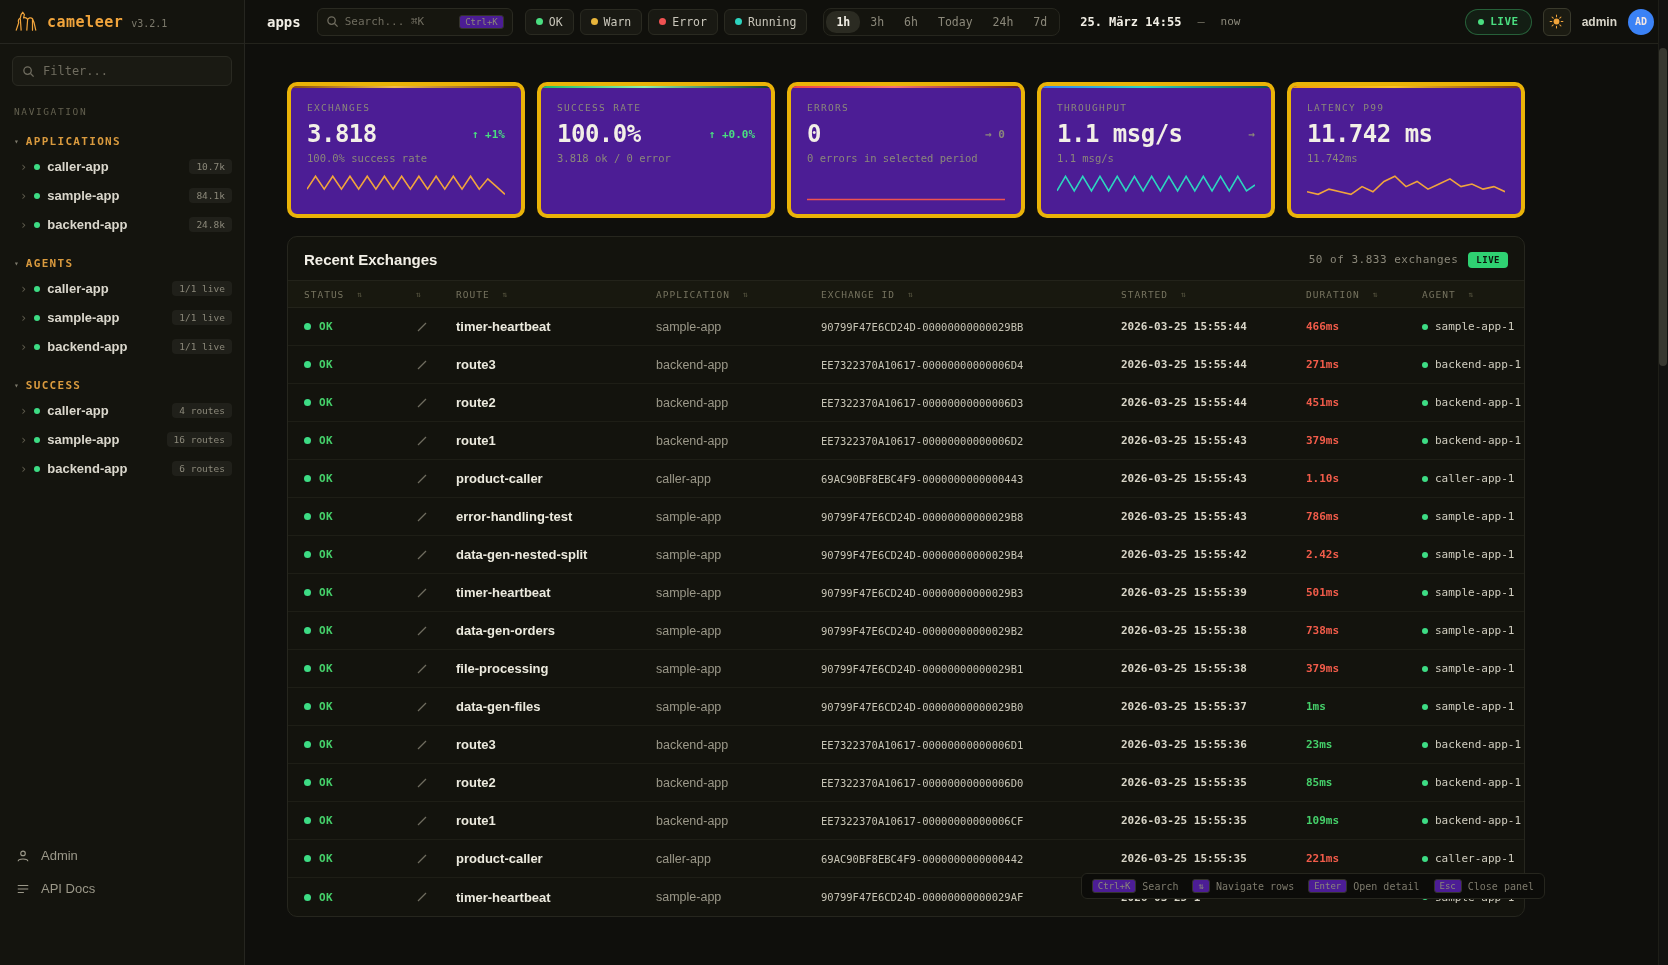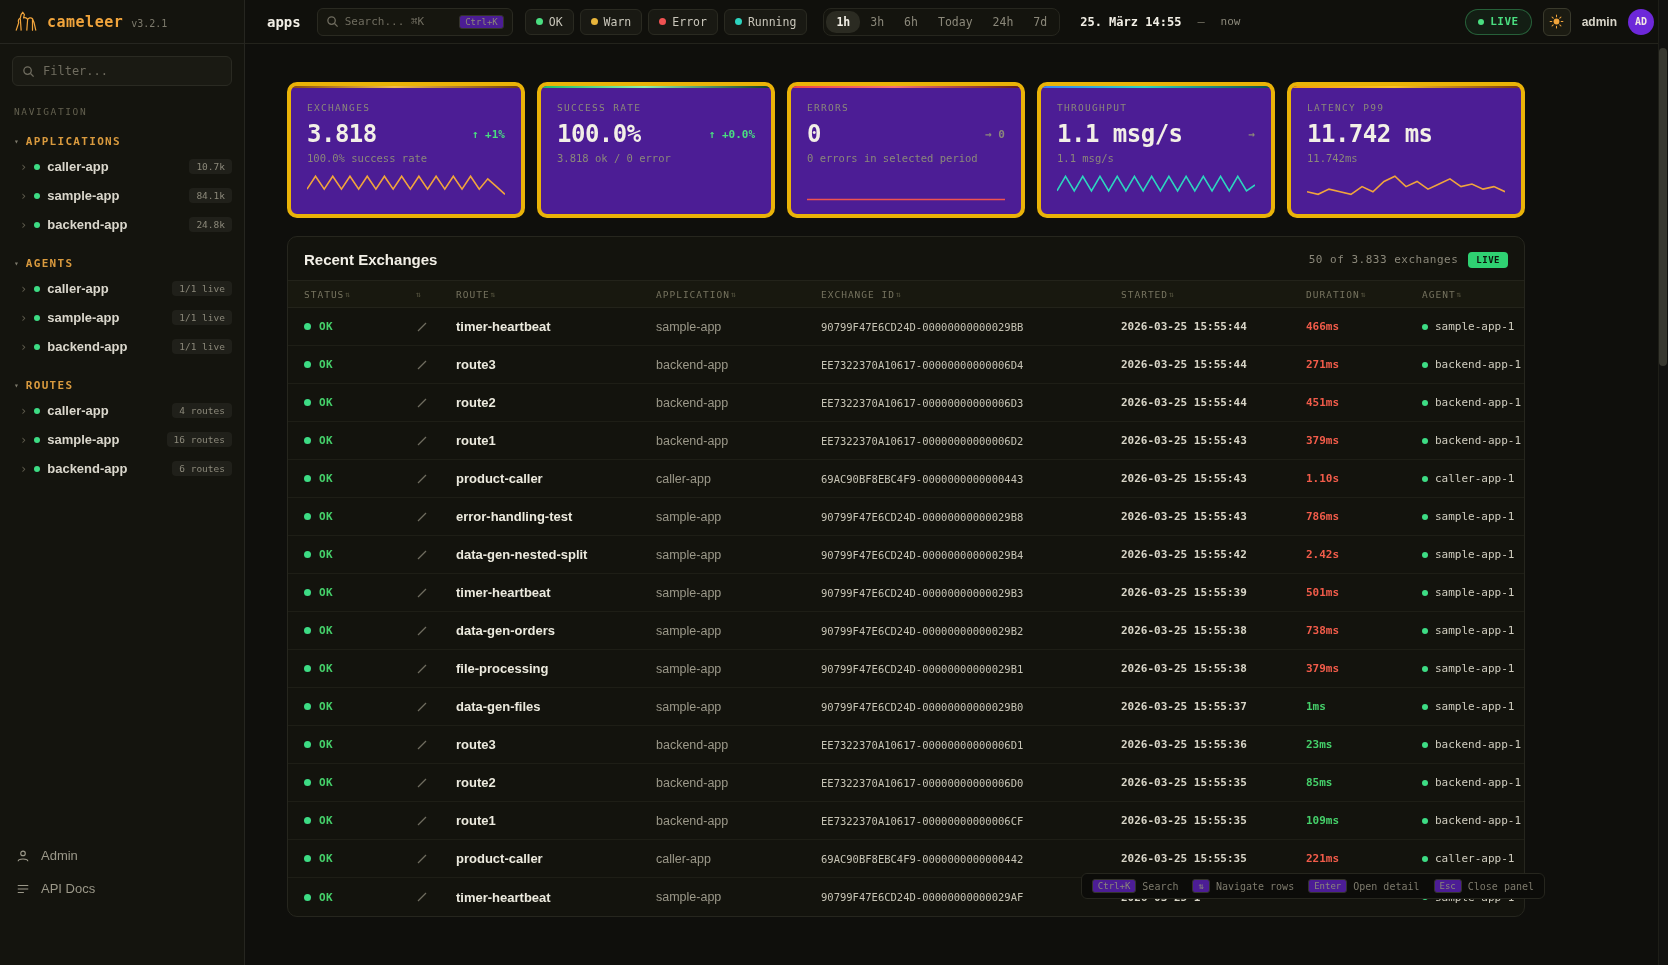--- a/index.html
+++ b/index.html
@@ -49,21 +49,21 @@
   .range.active { background:#2b2b22; color:#f2efe6; font-weight:bold; }
   .date-cluster { display:flex; align-items:center; gap:16px; margin-left:8px; cursor:pointer; }
   .date-label { color:#f2efe6; font-weight:bold; font-size:12px; }
   .date-sep { color:#6f6c5f; }
   .date-now { color:#8b887a; font-size:11px; }
   .top-right { margin-left:auto; display:flex; align-items:center; gap:11px; }
   .live-badge { display:flex; align-items:center; gap:6px; height:26px; padding:0 12px; border:1px solid rgba(74,222,128,.35); background:rgba(74,222,128,.07); border-radius:13px; color:#4ade80; font-size:11px; font-weight:bold; letter-spacing:.5px; cursor:pointer; }
   .live-dot { width:6px; height:6px; border-radius:50%; background:#4ade80; }
   .theme-btn { width:28px; height:28px; border:1px solid #3a3a2c; background:#1b1b12; border-radius:6px; display:flex; align-items:center; justify-content:center; cursor:pointer; }
   .user-name { color:#d8d5c9; font-family:"Liberation Sans",sans-serif; font-size:12px; font-weight:600; }
-  .avatar { width:26px; height:26px; border-radius:50%; background:#6d28d9; color:#f3e6e4; font-size:10px; font-weight:bold; display:flex; align-items:center; justify-content:center; cursor:pointer; }
+  .avatar { width:26px; height:26px; border-radius:50%; background:#3b82f6; color:#f3e6e4; font-size:10px; font-weight:bold; display:flex; align-items:center; justify-content:center; cursor:pointer; }
 
   
   .content { padding:38px 0 0 42px; flex:1; overflow:hidden; }
   .cards { display:flex; gap:12px; width:1238px; margin-bottom:18px; }
   .card { flex:1; position:relative; background:#4c1d95; border:4px solid #eab308; border-radius:10px; padding:16px 16px 10px; overflow:hidden; height:136px; }
   .card-accent { position:absolute; top:0; left:0; right:0; height:2px; }
   .card-label { font-size:9.5px; letter-spacing:1.3px; color:#8b887a; margin-bottom:9px; }
   .card-valrow { display:flex; justify-content:space-between; align-items:flex-start; }
   .card-value { font-size:24px; font-weight:bold; color:#f2efe6; letter-spacing:-.5px; line-height:1; }
   .card-delta { font-size:11px; margin-top:6px; font-weight:bold; }
@@ -71,21 +71,21 @@
   .card-spark { width:100%; height:34px; margin-top:6px; display:block; }
 
   .table { width:1238px; background:#13130d; border:1px solid #26261e; border-radius:10px; overflow:hidden; }
   .table-head { display:flex; align-items:center; justify-content:space-between; padding:14px 16px 12px; }
   .table-title { font-family:"Liberation Sans",sans-serif; font-weight:bold; font-size:15px; color:#f2efe6; }
   .table-meta { display:flex; align-items:center; gap:10px; }
   .table-summary { font-size:11px; color:#8b887a; letter-spacing:.5px; }
   .table-live { background:#2fd172; color:#0d130c; font-size:9px; font-weight:bold; padding:3px 8px; border-radius:4px; letter-spacing:.5px; }
   .tgrid { display:grid; grid-template-columns:115px 40px 200px 165px 300px 185px 105px 1fr; align-items:center; }
   .thead-row { height:28px; background:#18180f; border-top:1px solid #23231a; border-bottom:1px solid #23231a; }
-  .hcell { display:flex; align-items:center; gap:1px; font-size:9.5px; letter-spacing:1px; color:#76735f; padding-left:13px; cursor:pointer; }
+  .hcell { display:flex; align-items:center; gap:13px; font-size:9.5px; letter-spacing:1px; color:#76735f; padding-left:13px; cursor:pointer; }
   .hcell.c0 { padding-left:16px; } .hcell.c7 { padding-left:24px; }
   .sort { font-size:8px; color:#56543f; }
   .trow { height:38px; border-bottom:1px solid #1e1e16; cursor:pointer; }
   .trow:last-child { border-bottom:none; }
   .cell { padding-left:13px; overflow:hidden; white-space:nowrap; }
   .cell.c0 { padding-left:16px; display:flex; align-items:center; gap:8px; }
   .ok-txt { color:#45d06a; font-weight:bold; font-size:11px; letter-spacing:.5px; }
   .status-dot { width:7px; height:7px; border-radius:50%; background:#3ddc84; flex:none; }
   .route { font-family:"Liberation Sans",sans-serif; font-weight:bold; font-size:13px; color:#eceade; }
   .app-cell { font-family:"Liberation Sans",sans-serif; font-size:12.5px; color:#9b9889; }
@@ -176,21 +176,21 @@
     <span class="side-chevron">›</span>
     <span class="side-dot"></span>
     <span class="side-item-label">backend-app</span>
     <span class="side-badge">1/1 live</span>
   </div>
           </div>
   </div>
         <div class="section">
     <div class="section-head">
       <span class="sec-caret">▾</span>
-      <span class="sec-label">ROUTES</span>
+      <span class="sec-label">SUCCESS</span>
     </div>
     <div class="section-items">
             <div class="side-item">
     <span class="side-chevron">›</span>
     <span class="side-dot"></span>
     <span class="side-item-label">caller-app</span>
     <span class="side-badge">4 routes</span>
   </div>
             <div class="side-item">
     <span class="side-chevron">›</span>

